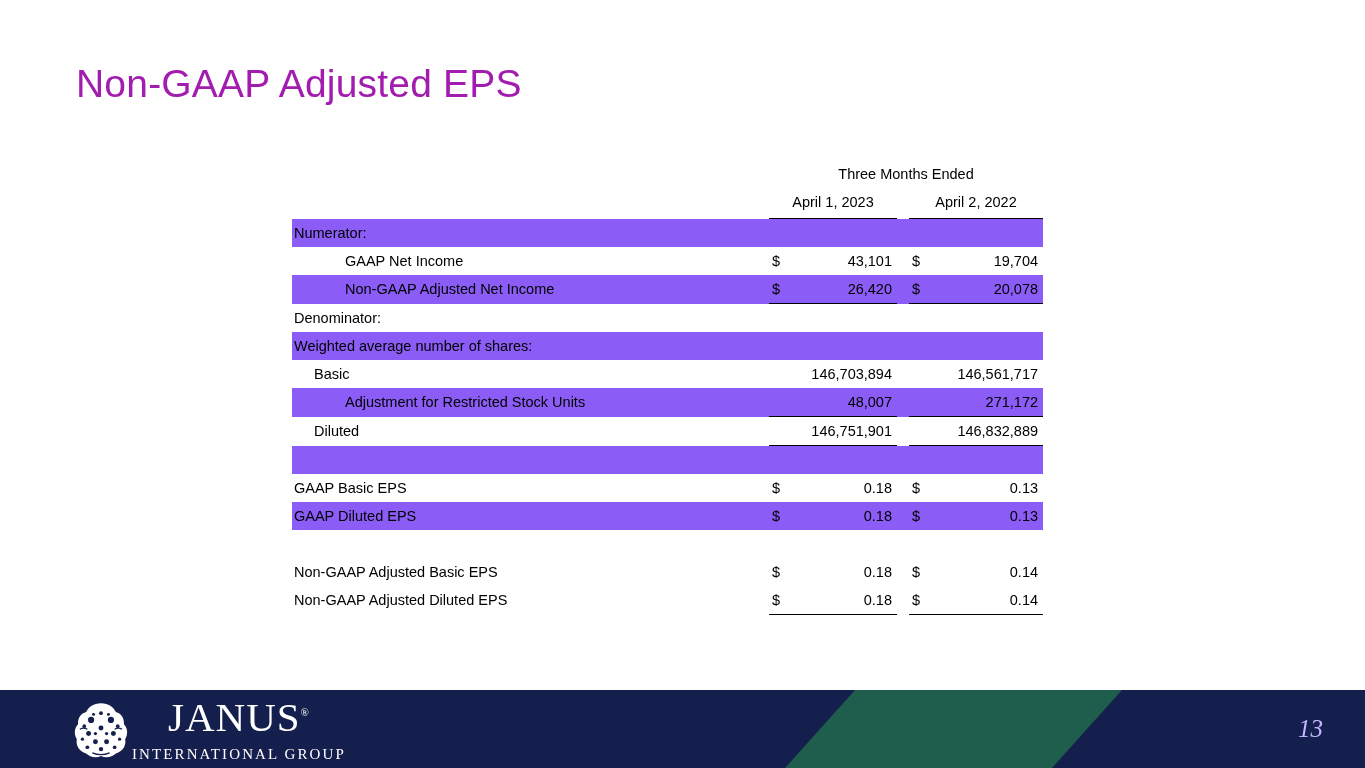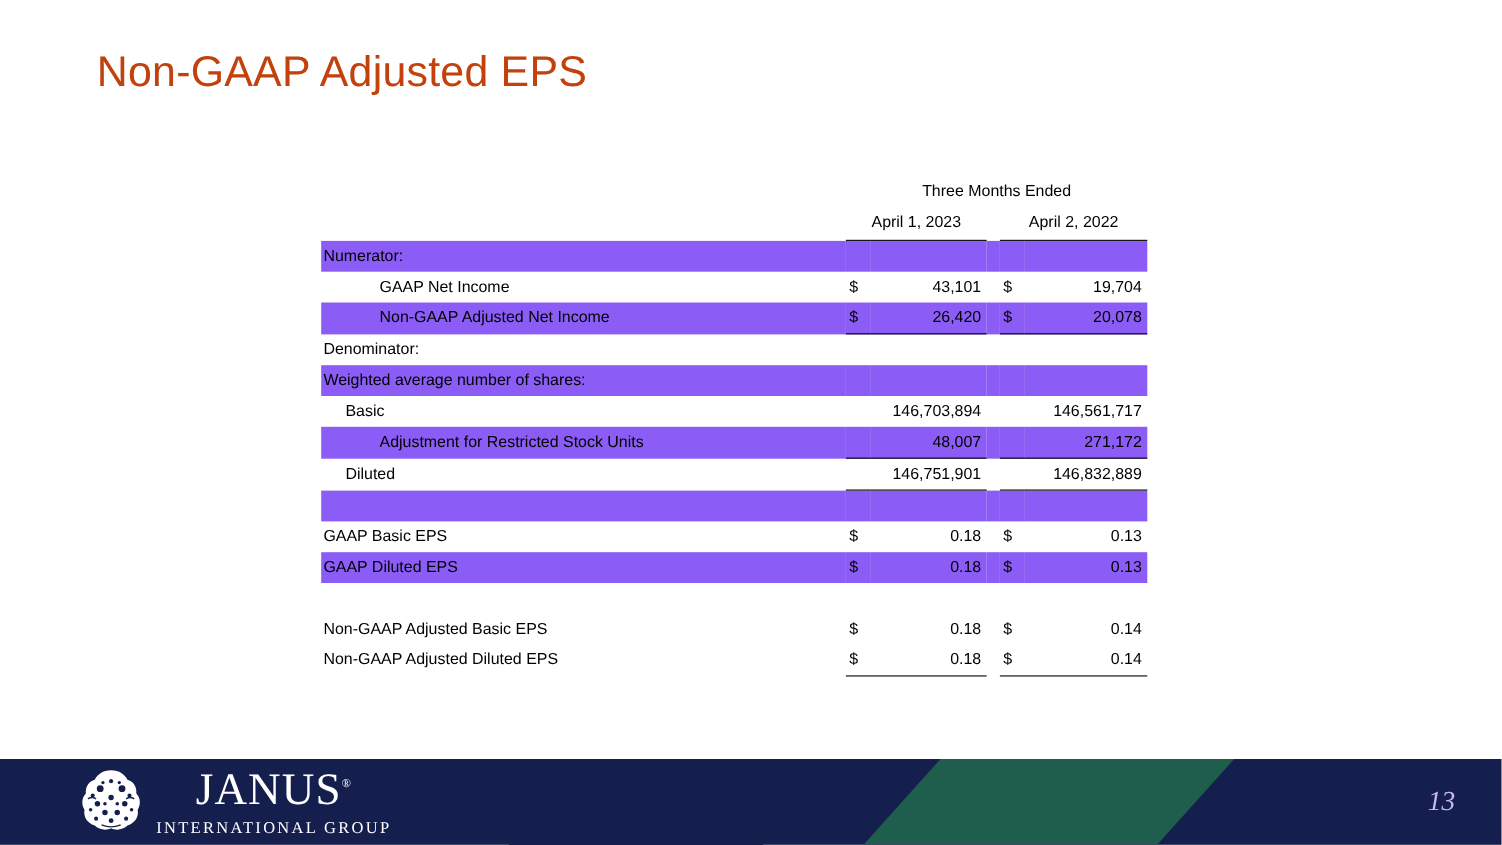--- a/index.html
+++ b/index.html
@@ -12,27 +12,26 @@
     background: #ffffff;
     font-family: "Liberation Sans", sans-serif;
     overflow: hidden;
     position: relative;
   }
 
   
   .slide-title {
     position: absolute;
     left: 76px;
-    top: 44px;
+    top: 62px;
     font-size: 39px;
     font-weight: 400;
-    color: #c2410c;
+    color: #a21caf;
     letter-spacing: 0.2px;
     white-space: nowrap;
-    margin-left: 12px;
   }
 
   
   .table-wrap {
     position: absolute;
     left: 292px;
     top: 160px;
     width: 751px;
   }
   table.fin {
@@ -108,22 +107,21 @@
     font-size: 25px;
     font-family: "Liberation Serif", serif;
     font-style: italic;
   }
   .logo {
     position: absolute;
     left: 70px;
     top: 50%;
     transform: translateY(-50%);
     display: flex;
-    align-items: flex-start;
-    gap: 10px;
+    align-items: flex-end;
   }
   .logo-mark { width: 62px; height: 62px; display: block; }
   .logo-text {
     display: flex;
     flex-direction: column;
     align-items: center;
     line-height: 1;
   }
   .logo-word {
     color: #ffffff;

